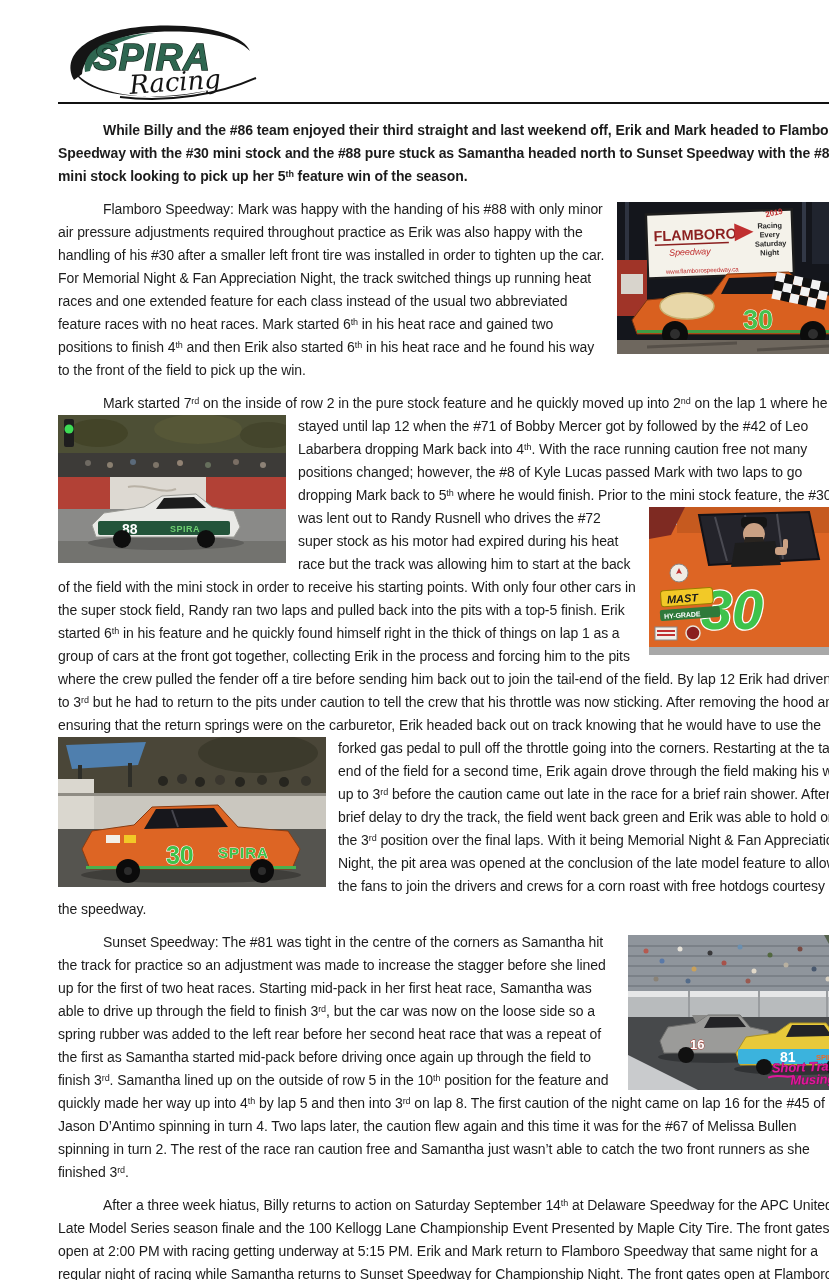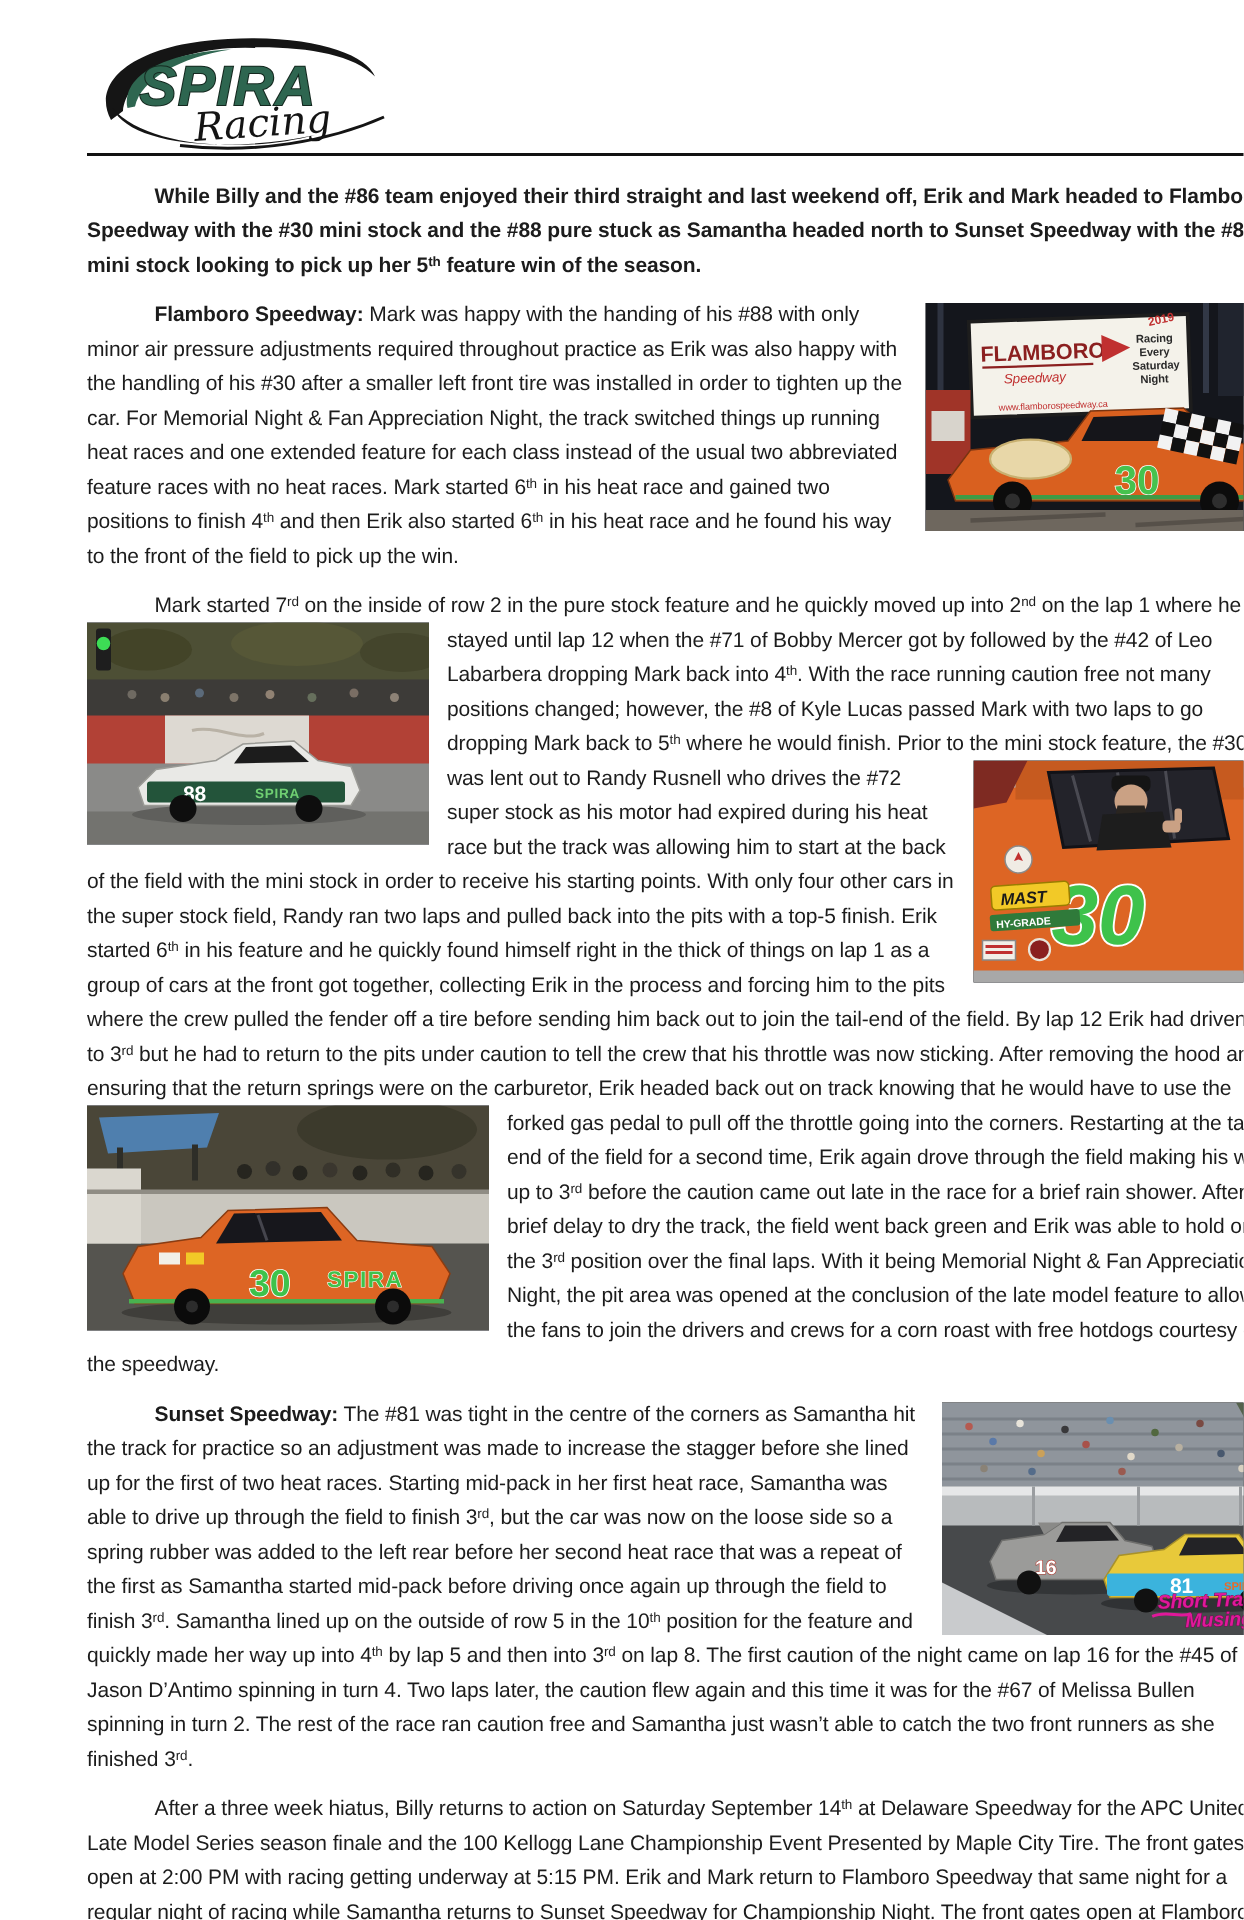--- a/index.html
+++ b/index.html
@@ -8,21 +8,21 @@
         color:#1c1c1c;letter-spacing:-0.08px;padding-left:48px;}
   .content{padding:0 26px 0 10px;}
   
   .header{position:relative;height:102px;border-bottom:2px solid #111;margin-right:-16px;}
   .logo{position:absolute;left:0;top:20px;width:212px;height:80px;}
   .meta{position:absolute;right:14px;top:26px;text-align:right;font-size:19.5px;line-height:27px;color:#222;}
   .sup-lg{font-size:11px;position:relative;top:-7px;line-height:0;}
   
   p{margin:0 0 10px 0;text-indent:45px;text-align:left;}
   p.first{margin-top:15px;font-weight:bold;}
-  .lead{font-weight:bold;}
+  .lead{font-weight:normal;}
   .sup{font-size:9px;position:relative;top:-4px;line-height:0;}
   
   .ph{display:block;background:#101218;overflow:hidden;}
   .ph svg{display:block;}
   .ph text{font-family:"Liberation Sans",sans-serif;}
   .ph1{width:250px;height:152px;float:right;margin:4px -16px 6px 10px;}
   .ph2{width:228px;height:148px;float:left;margin:0 12px 8px 0;}
   .ph3{width:216px;height:148px;float:right;margin:0 -14px 10px 10px;}
   .ph4{width:268px;height:150px;float:left;margin:0 12px 8px 0;}
   .ph5{width:238px;height:155px;float:right;margin:4px -15px 0 14px;}

